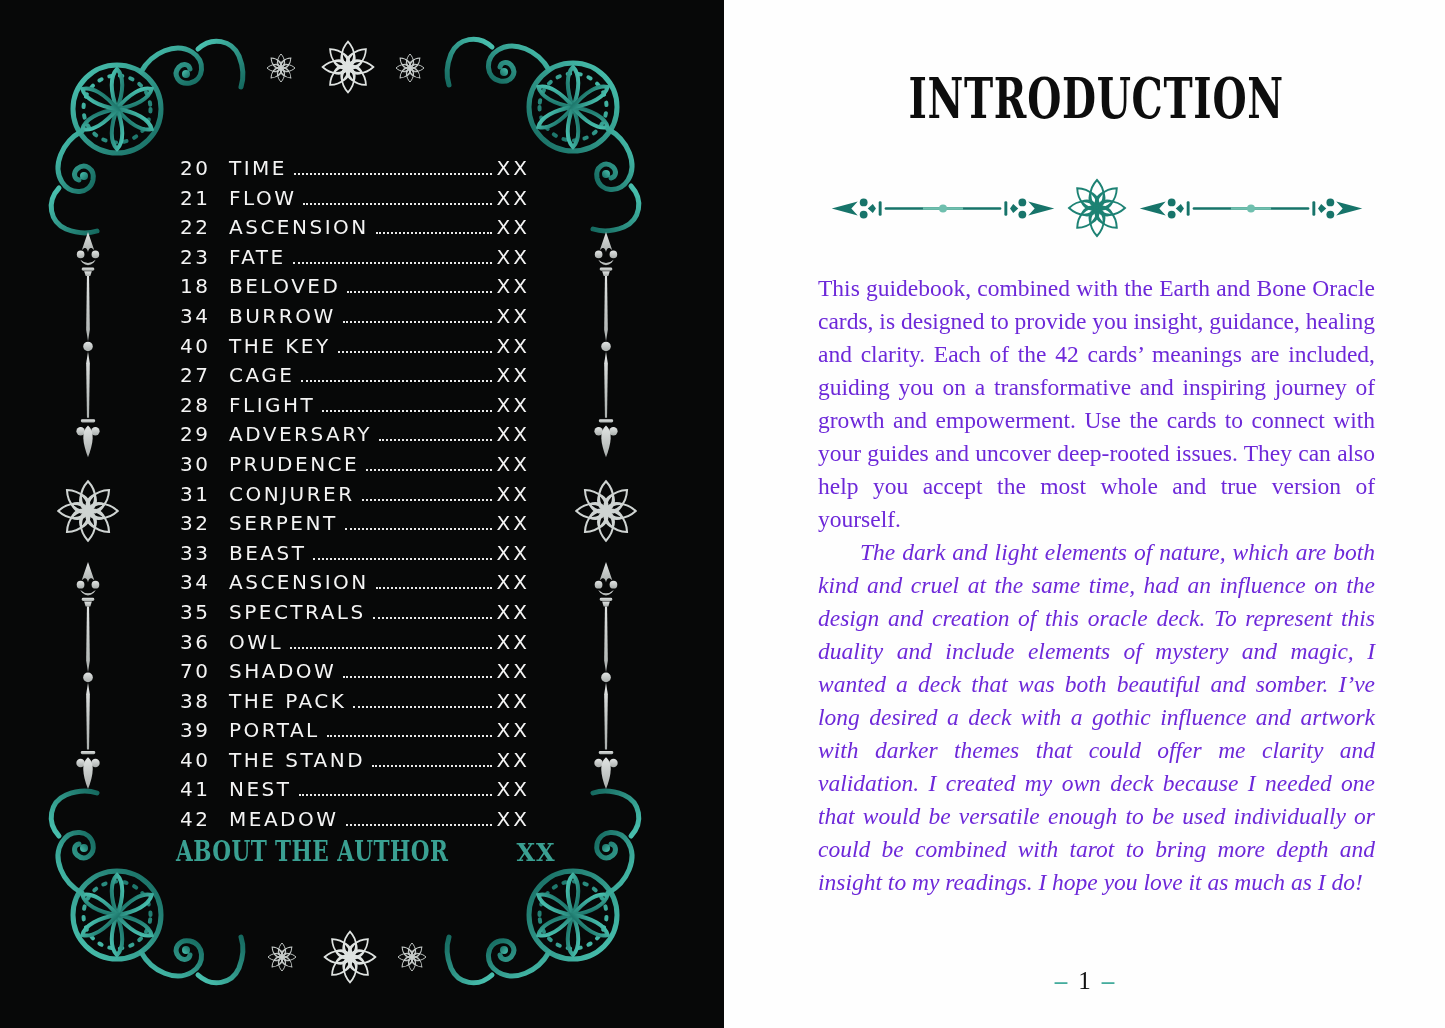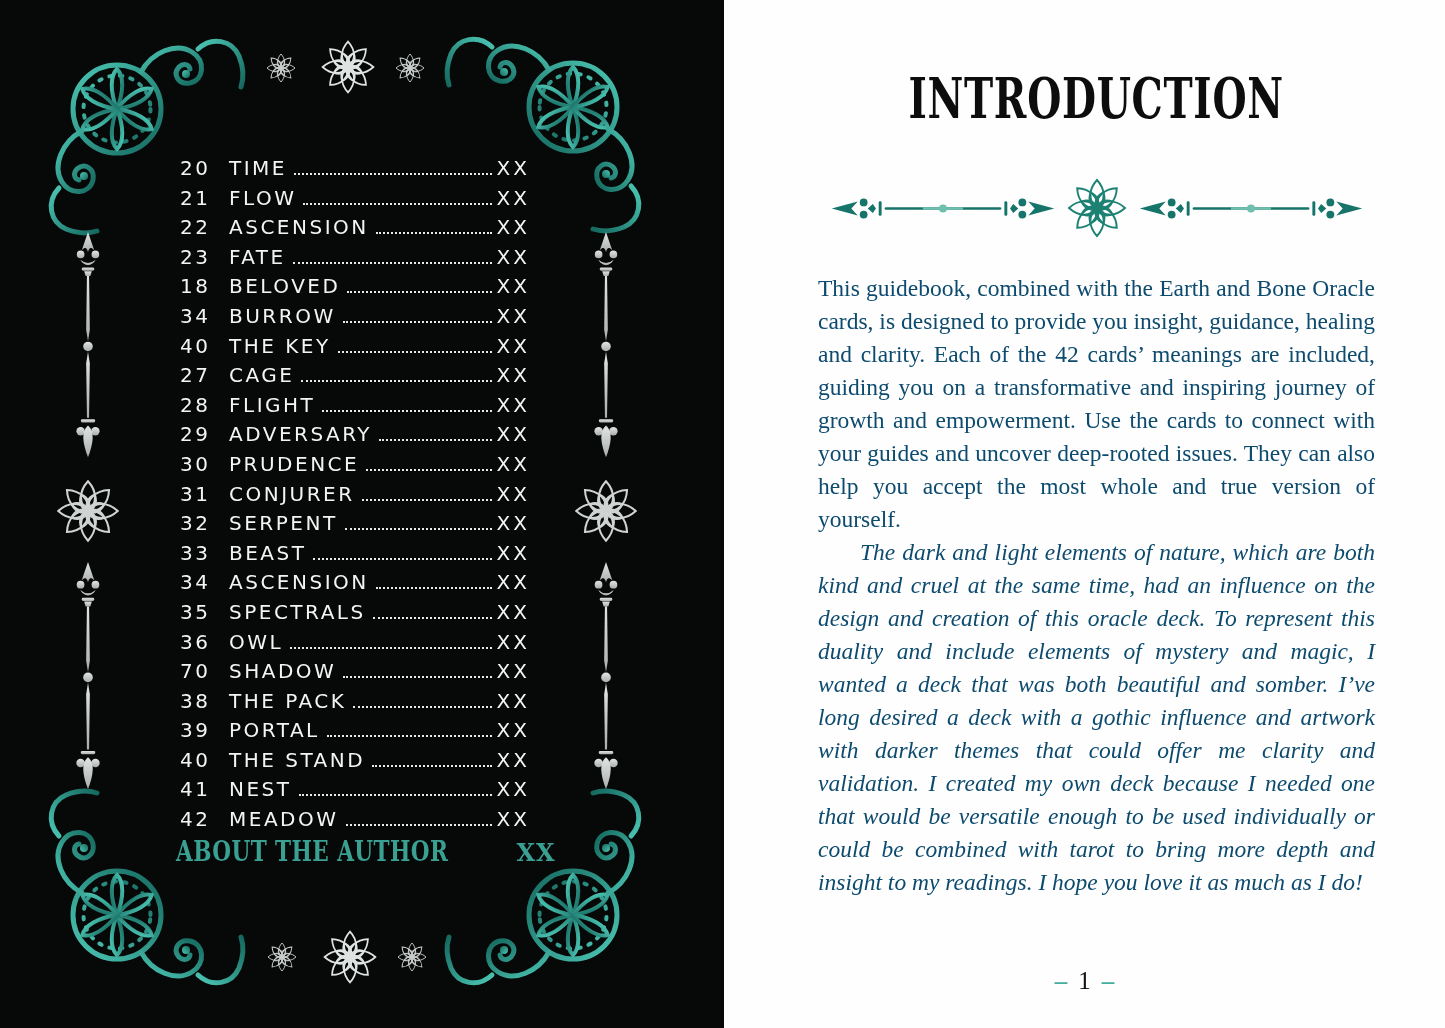--- a/index.html
+++ b/index.html
@@ -46,21 +46,21 @@
   .about-page{font-family:"DejaVu Serif",serif;font-weight:bold;font-size:24px;letter-spacing:1px;}
 
   
   .rp-inner{padding:0 70px 0 94px;}
   .page-title{margin:70px 0 0 0;text-align:center;line-height:1;color:#0d0d0d;}
   .page-title span{display:inline-block;font-family:"DejaVu Serif",serif;font-weight:bold;
     font-size:56px;letter-spacing:1px;transform:scaleX(.70);transform-origin:center;white-space:nowrap;}
   .divider{margin-top:50px;display:flex;align-items:center;justify-content:center;gap:8px;height:64px;}
   .div-half{width:228px;height:37px;flex:0 0 auto;}
   .lotus-teal{width:64px;height:64px;color:#1d8274;flex:0 0 auto;}
-  .body-copy{margin-top:32px;color:#0c4a6e;font-family:"Liberation Serif",serif;
+  .body-copy{margin-top:32px;color:#6d28d9;font-family:"Liberation Serif",serif;
     font-size:23.5px;line-height:33px;text-align:justify;}
   .body-copy p{margin:0;}
   .body-copy p.indented{text-indent:42px;font-style:italic;}
   .page-number{position:absolute;left:0;right:0;top:967px;text-align:center;
     font-family:"Liberation Serif",serif;font-size:25px;color:#111;}
   .page-number .dash{color:#45ac9d;font-weight:bold;margin:0 11px;}
 </style>
 </head>
 <body>
 

